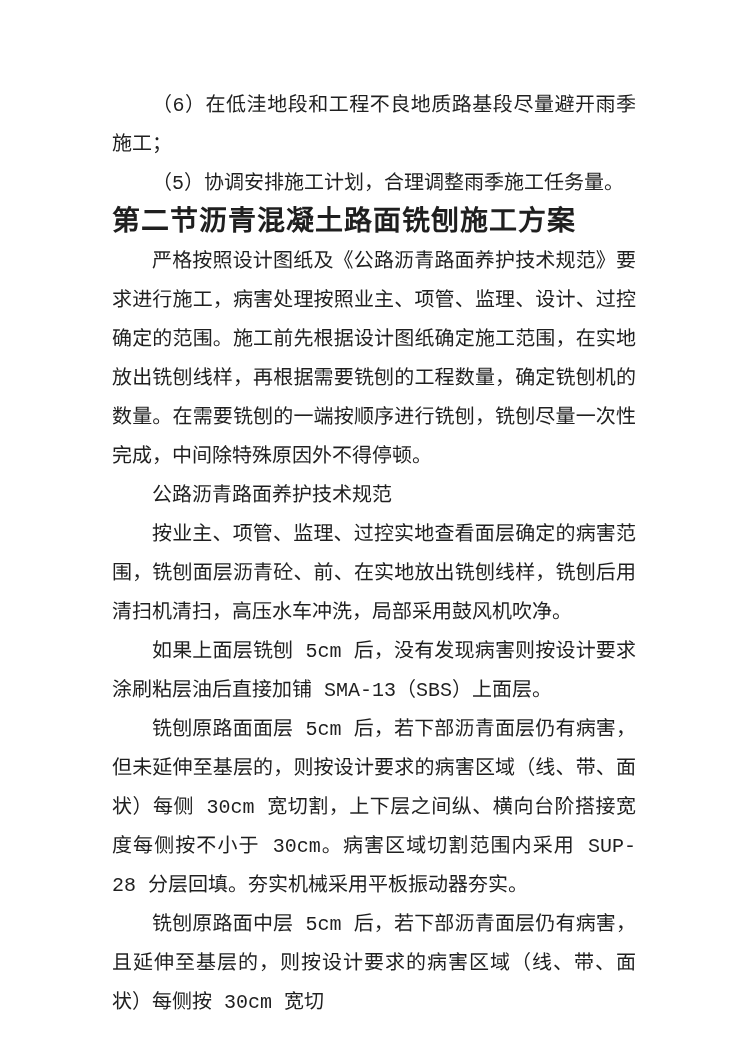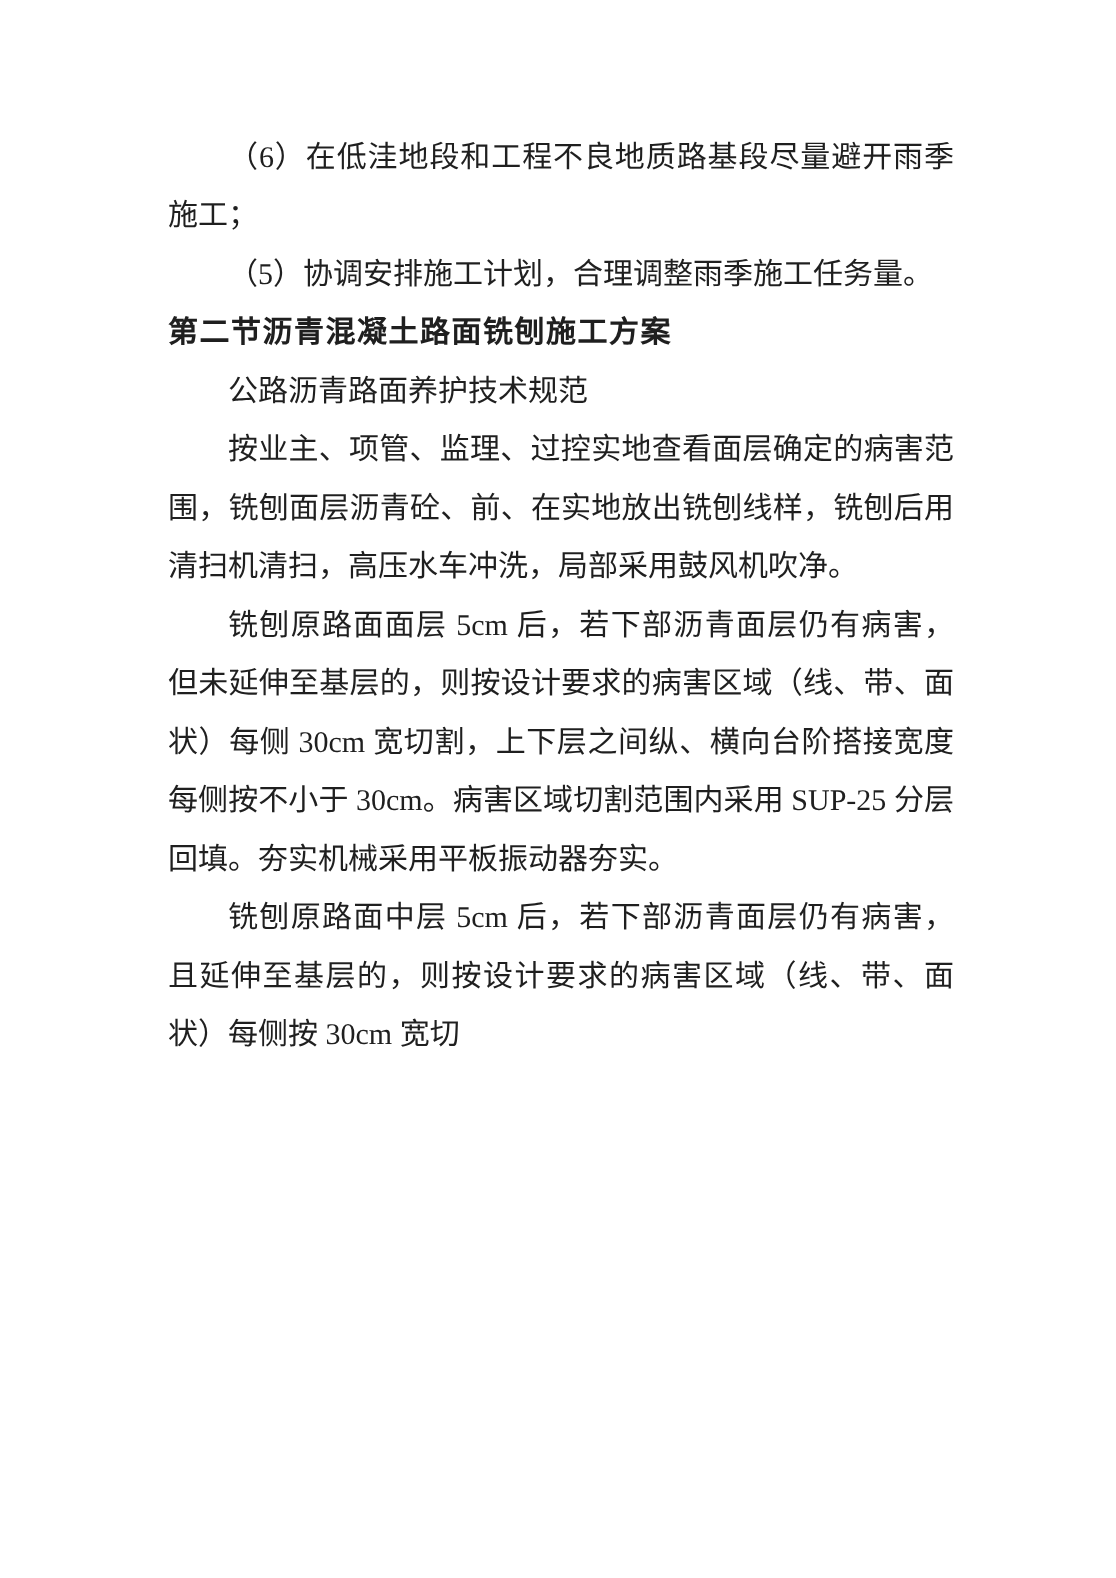--- a/index.html
+++ b/index.html
@@ -6,21 +6,21 @@
     margin: 0;
     padding: 0;
     background: #ffffff;
   }
   .page {
     position: relative;
     width: 688px;
     height: 1052px;
     background: #ffffff;
     overflow: hidden;
-    font-family: Liberation Serif, serif;
+    font-family: Liberation Mono, monospace;
   }
   .content {
     position: absolute;
     left: 112px;
     top: 86px;
     width: 524px;
     color: #1f1f1f;
     font-size: 20px;
     line-height: 39px;
     text-align: justify;
@@ -30,31 +30,33 @@
     padding: 0;
   }
   p.numbered-item,
   p.body-paragraph,
   p.sub-heading,
   p.method-title {
     text-indent: 2em;
   }
   p.section-heading {
     font-weight: bold;
-    font-size: 20px;
+    font-size: 28px;
     letter-spacing: 1px;
     text-indent: 0;
   }
 </style>
 </head>
 <body>
 
 <div class="page">
   <div class="content" id="doc-content">
       <p class="numbered-item">（6）在低洼地段和工程不良地质路基段尽量避开雨季施工；</p>
       <p class="numbered-item">（5）协调安排施工计划，合理调整雨季施工任务量。</p>
       <p class="section-heading">第二节沥青混凝土路面铣刨施工方案</p>
+      <p class="body-paragraph">严格按照设计图纸及《公路沥青路面养护技术规范》要求进行施工，病害处理按照业主、项管、监理、设计、过控确定的范围。施工前先根据设计图纸确定施工范围，在实地放出铣刨线样，再根据需要铣刨的工程数量，确定铣刨机的数量。在需要铣刨的一端按顺序进行铣刨，铣刨尽量一次性完成，中间除特殊原因外不得停顿。</p>
       <p class="method-title">公路沥青路面养护技术规范</p>
       <p class="body-paragraph">按业主、项管、监理、过控实地查看面层确定的病害范围，铣刨面层沥青砼、前、在实地放出铣刨线样，铣刨后用清扫机清扫，高压水车冲洗，局部采用鼓风机吹净。</p>
-      <p class="body-paragraph">铣刨原路面面层 5cm 后，若下部沥青面层仍有病害，但未延伸至基层的，则按设计要求的病害区域（线、带、面状）每侧 30cm 宽切割，上下层之间纵、横向台阶搭接宽度每侧按不小于 30cm。病害区域切割范围内采用 SUP-25 分层回填。夯实机械采用平板振动器夯实。</p>
+      <p class="body-paragraph">如果上面层铣刨 5cm 后，没有发现病害则按设计要求涂刷粘层油后直接加铺 SMA-13（SBS）上面层。</p>
+      <p class="body-paragraph">铣刨原路面面层 5cm 后，若下部沥青面层仍有病害，但未延伸至基层的，则按设计要求的病害区域（线、带、面状）每侧 30cm 宽切割，上下层之间纵、横向台阶搭接宽度每侧按不小于 30cm。病害区域切割范围内采用 SUP-28 分层回填。夯实机械采用平板振动器夯实。</p>
       <p class="body-paragraph">铣刨原路面中层 5cm 后，若下部沥青面层仍有病害，且延伸至基层的，则按设计要求的病害区域（线、带、面状）每侧按 30cm 宽切</p>
     </div>
 </div>
 
 </body></html>

